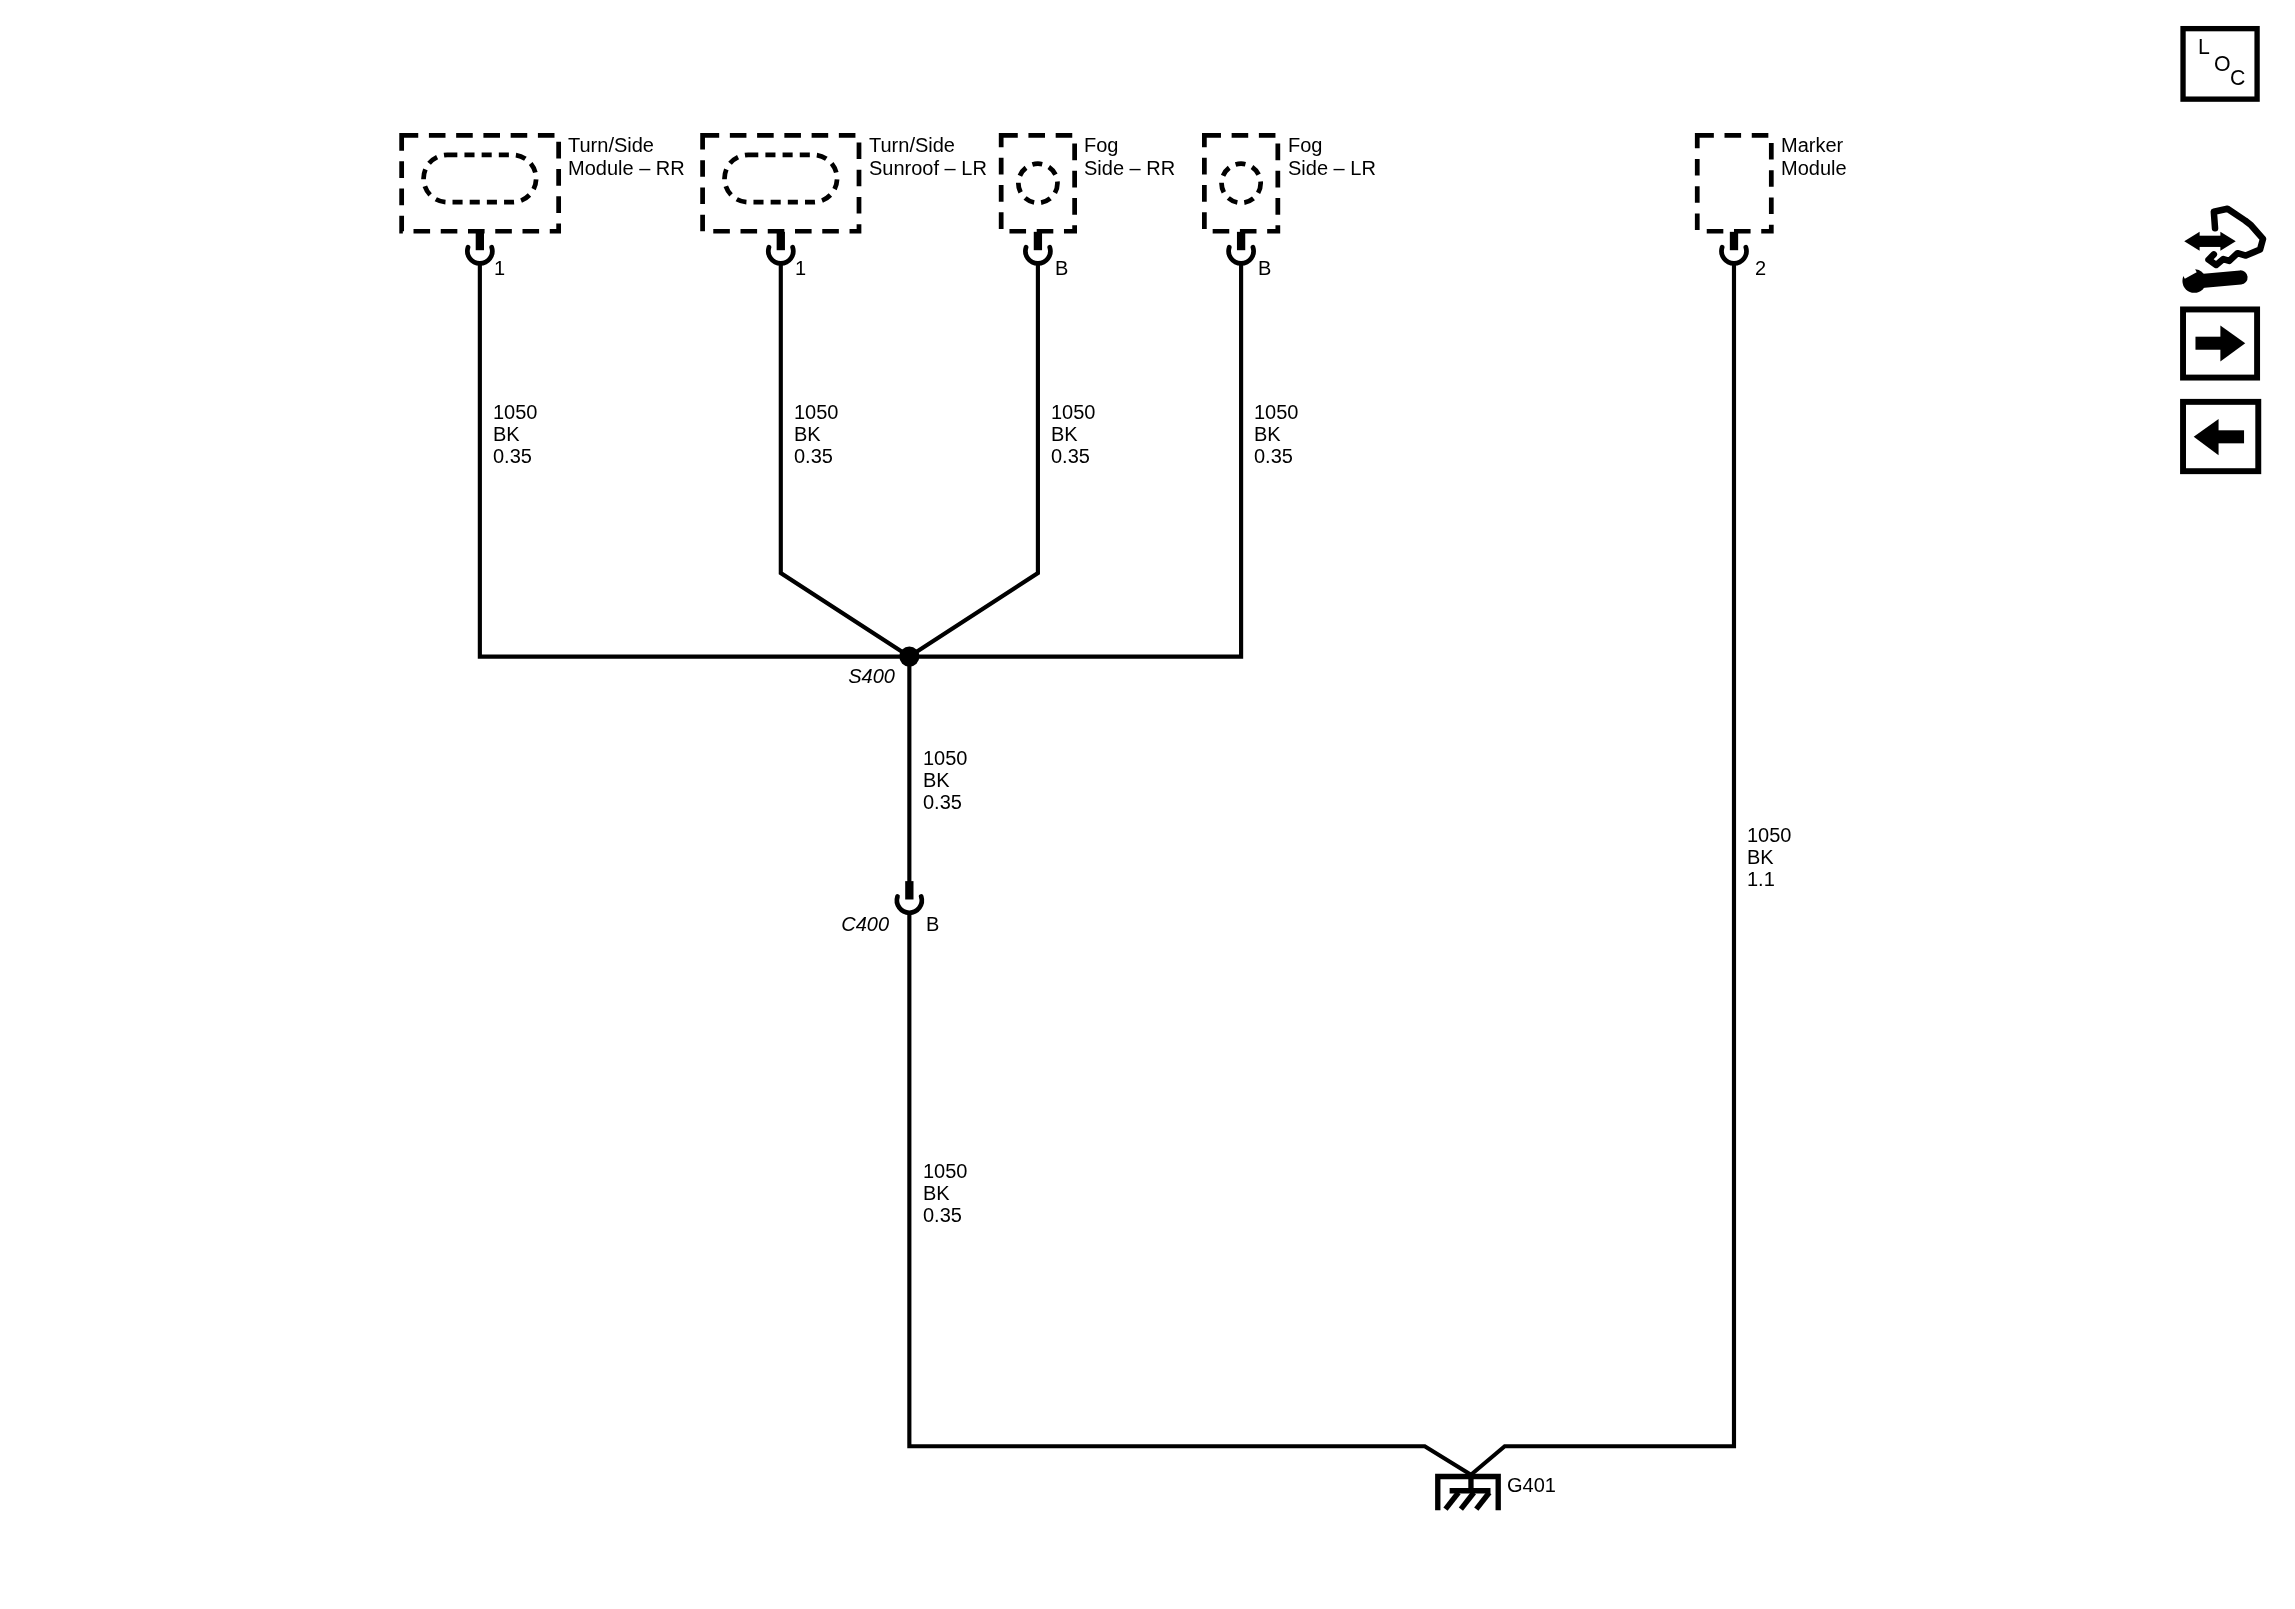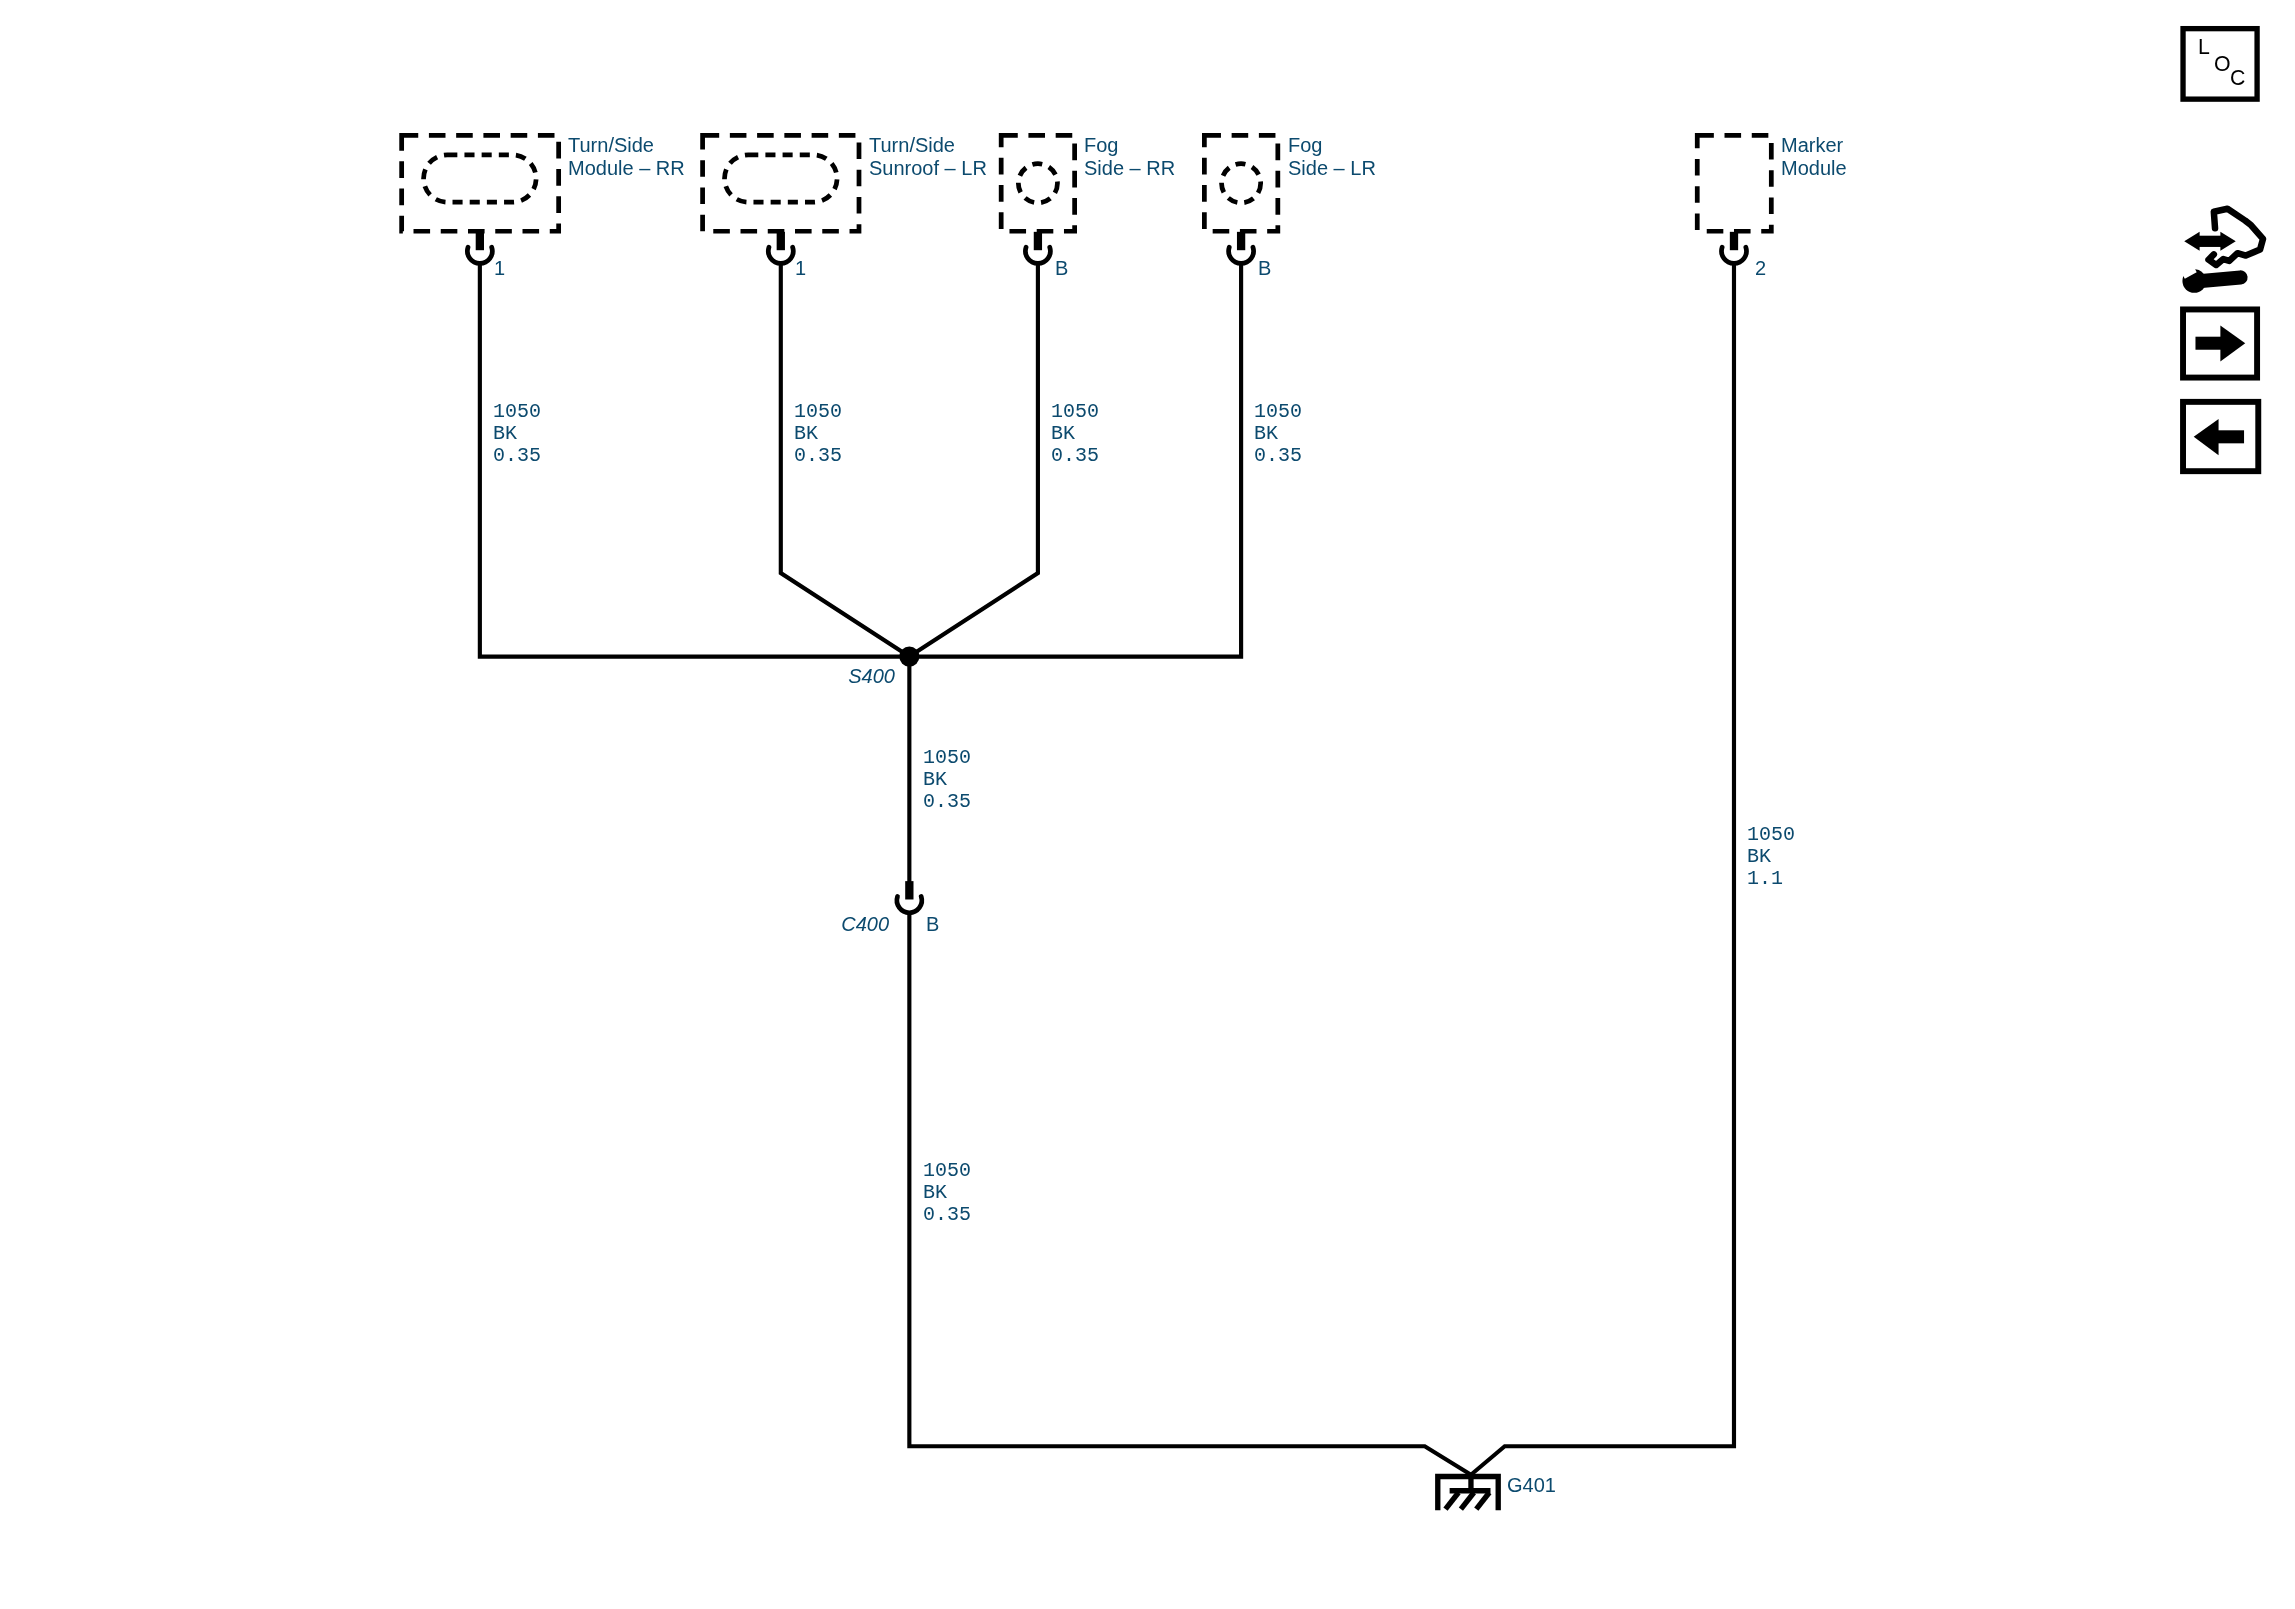--- a/index.html
+++ b/index.html
@@ -8,24 +8,24 @@
     width:2295px;height:1610px;
     background:#ffffff;
     font-family:"Liberation Sans", sans-serif;
     color:#000;
   }
   .stage svg{position:absolute;left:0;top:0;}
   .lbl{
     position:absolute;
     font-size:20px;
     line-height:22.5px;
-    color:#0c4a6e;
+    color:#000000;
     white-space:nowrap;
   }
-  .wire-label div{line-height:22px;font-family:Liberation Mono, monospace;}
+  .wire-label div{line-height:22px;}
   .pin-lbl{font-size:20px;}
   .right-align{text-align:right;font-style:italic;}
   .loc-letter{position:absolute;font-size:21.3px;color:#000;}
 </style>
 </head>
 <body>
 
 <div class="stage">
 
   <svg width="2295" height="1610" viewBox="0 0 3874 2717">

